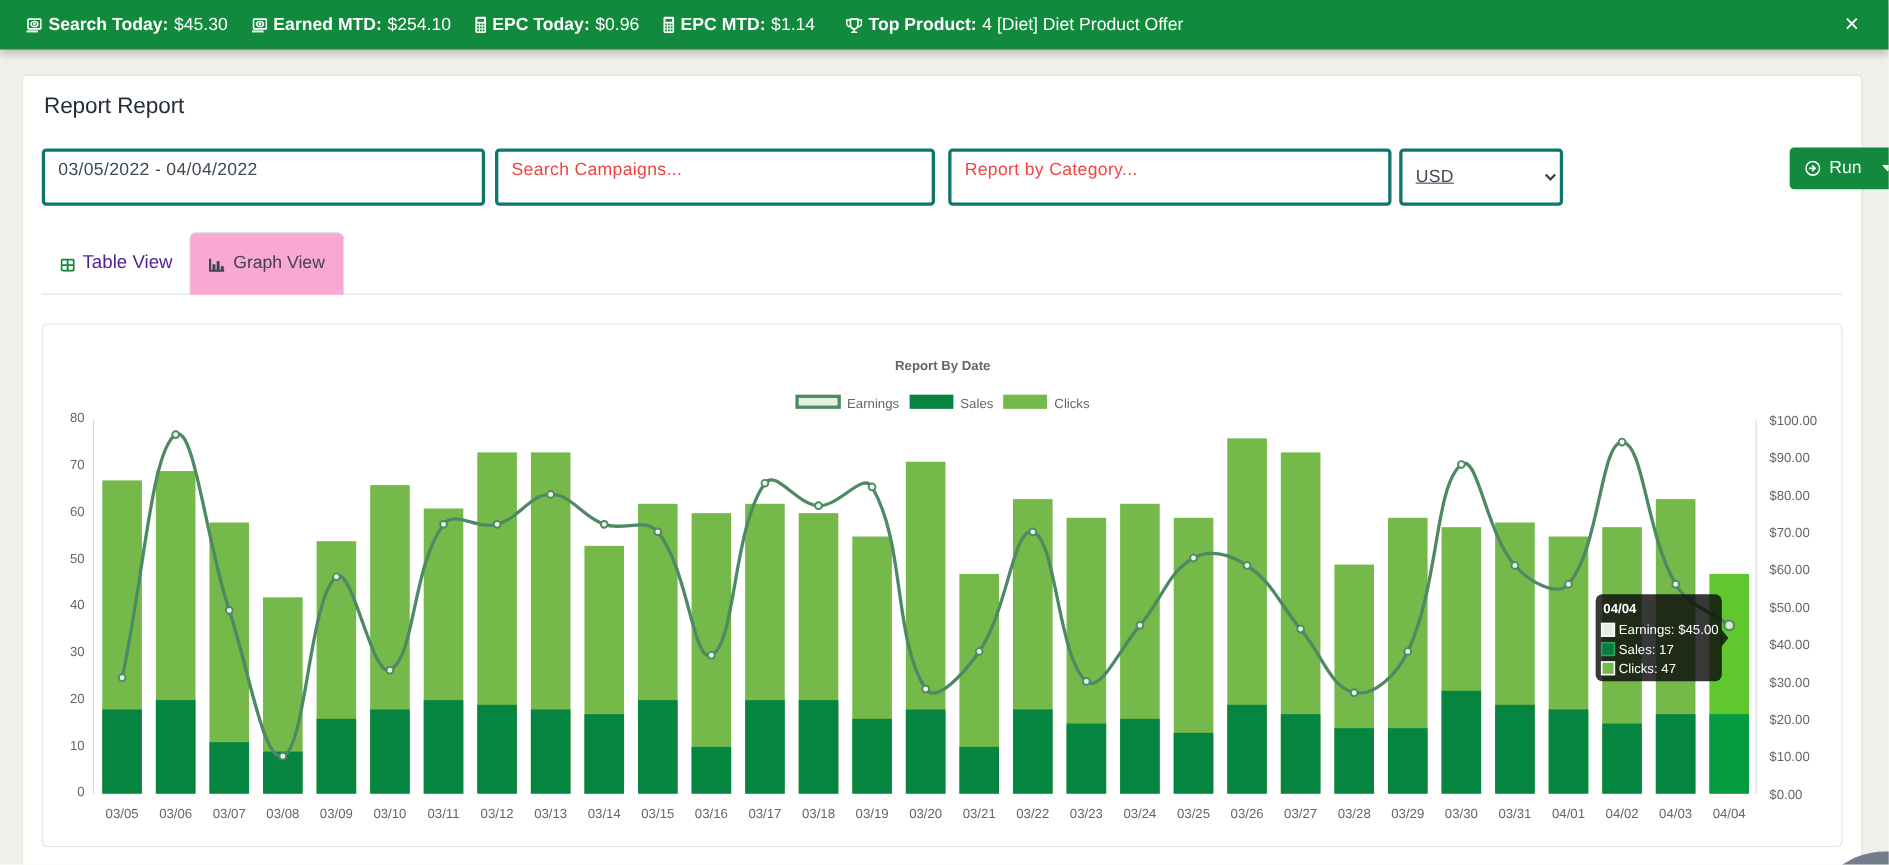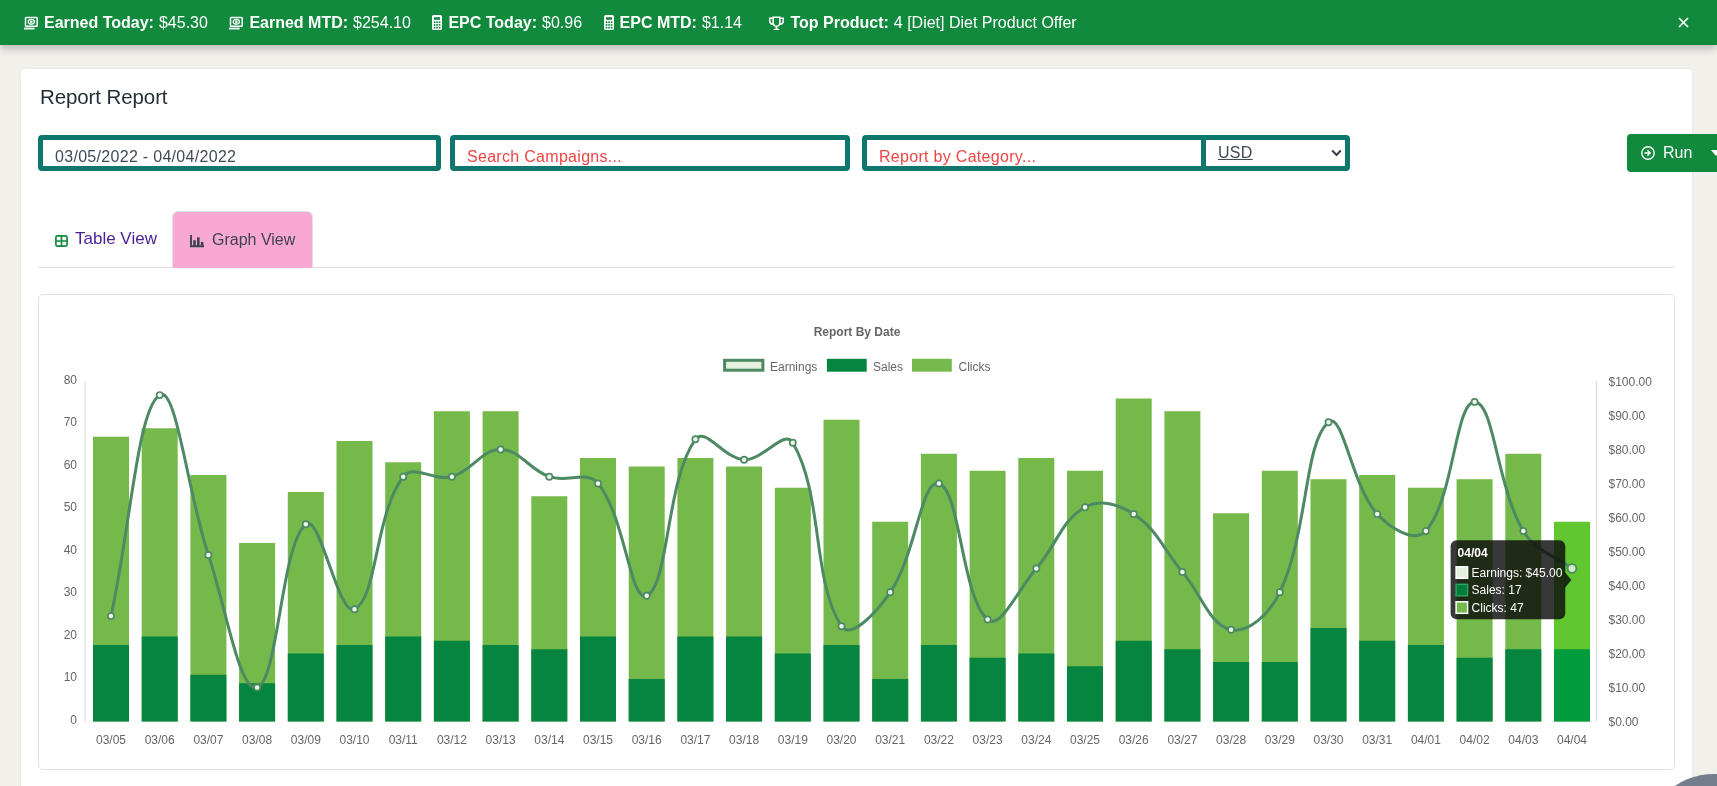--- a/index.html
+++ b/index.html
@@ -8,21 +8,21 @@
 body { font-family:"Liberation Sans", sans-serif; background:#f1f0eb; position:relative; }
 .topbar { position:absolute; left:0; top:0; width:1717px; height:45px; background:#128a3d;
   box-shadow:0 4px 8px rgba(0,0,0,.22); display:flex; align-items:center; padding:0 24px; color:#fff; font-size:16px; z-index:5;}
 .topbar .it { display:flex; align-items:center; margin-right:21.5px; white-space:nowrap; }
 .topbar .it svg { margin-right:6px; }
 .topbar b { font-weight:bold; margin-right:5px; }
 .topbar .close { margin-left:auto; margin-right:4px; }
 .card { position:absolute; left:21px; top:69px; width:1671px; height:740px; background:#fff;
   border-radius:4px; box-shadow:0 0 3px rgba(0,0,0,.07); }
 h1.title { position:absolute; left:40px; top:85px; font-size:20.5px; font-weight:400; color:#242e38; letter-spacing:-0.1px; line-height:24px; }
-.inp { position:absolute; top:135px; height:36px; background:#fff; border:5px solid #0f766e; border-radius:4px;
+.inp { position:absolute; top:135px; height:52px; background:#fff; border:3px solid #0f766e; border-radius:4px;
   font-size:16px; line-height:34px; padding:0 12px; color:#3f4a54; letter-spacing:0.3px; }
 .ph { color:#ef4444; }
 .sel { display:flex; align-items:center; justify-content:space-between; color:#3f4a54; padding-right:3px !important; }
 .runbtn { position:absolute; left:1627px; top:134px; width:104px; height:38px; background:#128a3d; border-radius:4px;
   color:#fff; font-size:16px; display:flex; align-items:center; padding:0 10px 0 14px; }
 .runbtn svg { margin-right:8px; }
 .runbtn .caret { width:0; height:0; border-left:5px solid transparent; border-right:5px solid transparent;
   border-top:6.5px solid #fff; margin-left:auto; }
 .tabline { position:absolute; left:38px; top:267px; width:1637px; height:1px; background:#dee2e6; }
 .tab1 { position:absolute; left:38px; top:211px; height:56px; display:flex; align-items:center; padding:0 17px;
@@ -39,21 +39,21 @@
 </head>
 <body>
 <div class="topbar">
   <span class="it">
     <svg width="14" height="16" viewBox="0 0 14 16" fill="none">
       <rect x="1.5" y="2.4" width="11.7" height="8.8" rx="0.8" stroke="#fff" stroke-width="1.5"></rect>
       <ellipse cx="7.3" cy="6.8" rx="3.1" ry="2.4" stroke="#fff" stroke-width="1.3"></ellipse>
       <circle cx="7.3" cy="6.8" r="1.3" fill="#fff"></circle>
       <rect x="0" y="12.6" width="10.6" height="1.9" fill="#fff" opacity="0.92"></rect>
     </svg>
-    <b>Earned Today:</b> $45.30</span>
+    <b>Search Today:</b> $45.30</span>
   <span class="it">
     <svg width="14" height="16" viewBox="0 0 14 16" fill="none">
       <rect x="1.5" y="2.4" width="11.7" height="8.8" rx="0.8" stroke="#fff" stroke-width="1.5"></rect>
       <ellipse cx="7.3" cy="6.8" rx="3.1" ry="2.4" stroke="#fff" stroke-width="1.3"></ellipse>
       <circle cx="7.3" cy="6.8" r="1.3" fill="#fff"></circle>
       <rect x="0" y="12.6" width="10.6" height="1.9" fill="#fff" opacity="0.92"></rect>
     </svg>
     <b>Earned MTD:</b> $254.10</span>
   <span class="it">
     <svg width="10" height="15" viewBox="0 0 10 15" fill="none">
@@ -100,21 +100,21 @@
     <b>Top Product:</b> 4 [Diet] Diet Product Offer</span>
   <span class="close"><svg width="11" height="11" viewBox="0 0 11 11">
         <path d="M1 1 L10 10 M10 1 L1 10" stroke="#fff" stroke-width="1.7"></path>
       </svg></span>
 </div>
 <div class="card"></div>
 <h1 class="title">Report Report</h1>
 <div class="inp" style="left:38px; width:403px;">03/05/2022 - 04/04/2022</div>
 <div class="inp ph" style="left:450px; width:400px;">Search Campaigns...</div>
 <div class="inp ph" style="left:862px; width:403px;">Report by Category...</div>
-<div class="inp sel" style="left:1201px; width:149px;text-decoration:underline;">USD
+<div class="inp sel" style="left:1272px; width:149px;text-decoration:underline;">USD
   <svg width="11" height="8" viewBox="0 0 11 8" fill="none">
       <path d="M1.2 1.6 L5.5 6 L9.8 1.6" stroke="#3a414a" stroke-width="2.1" fill="none"></path>
     </svg>
 </div>
 <div class="runbtn">
   <svg width="14" height="14" viewBox="0 0 14 14" fill="none">
     <circle cx="7" cy="7" r="6.2" stroke="#fff" stroke-width="1.4"></circle>
     <path d="M3.5 7 h5 M6.4 4.3 l2.7 2.7 L6.4 9.7" stroke="#fff" stroke-width="1.5" fill="none"></path>
   </svg>
   Run

